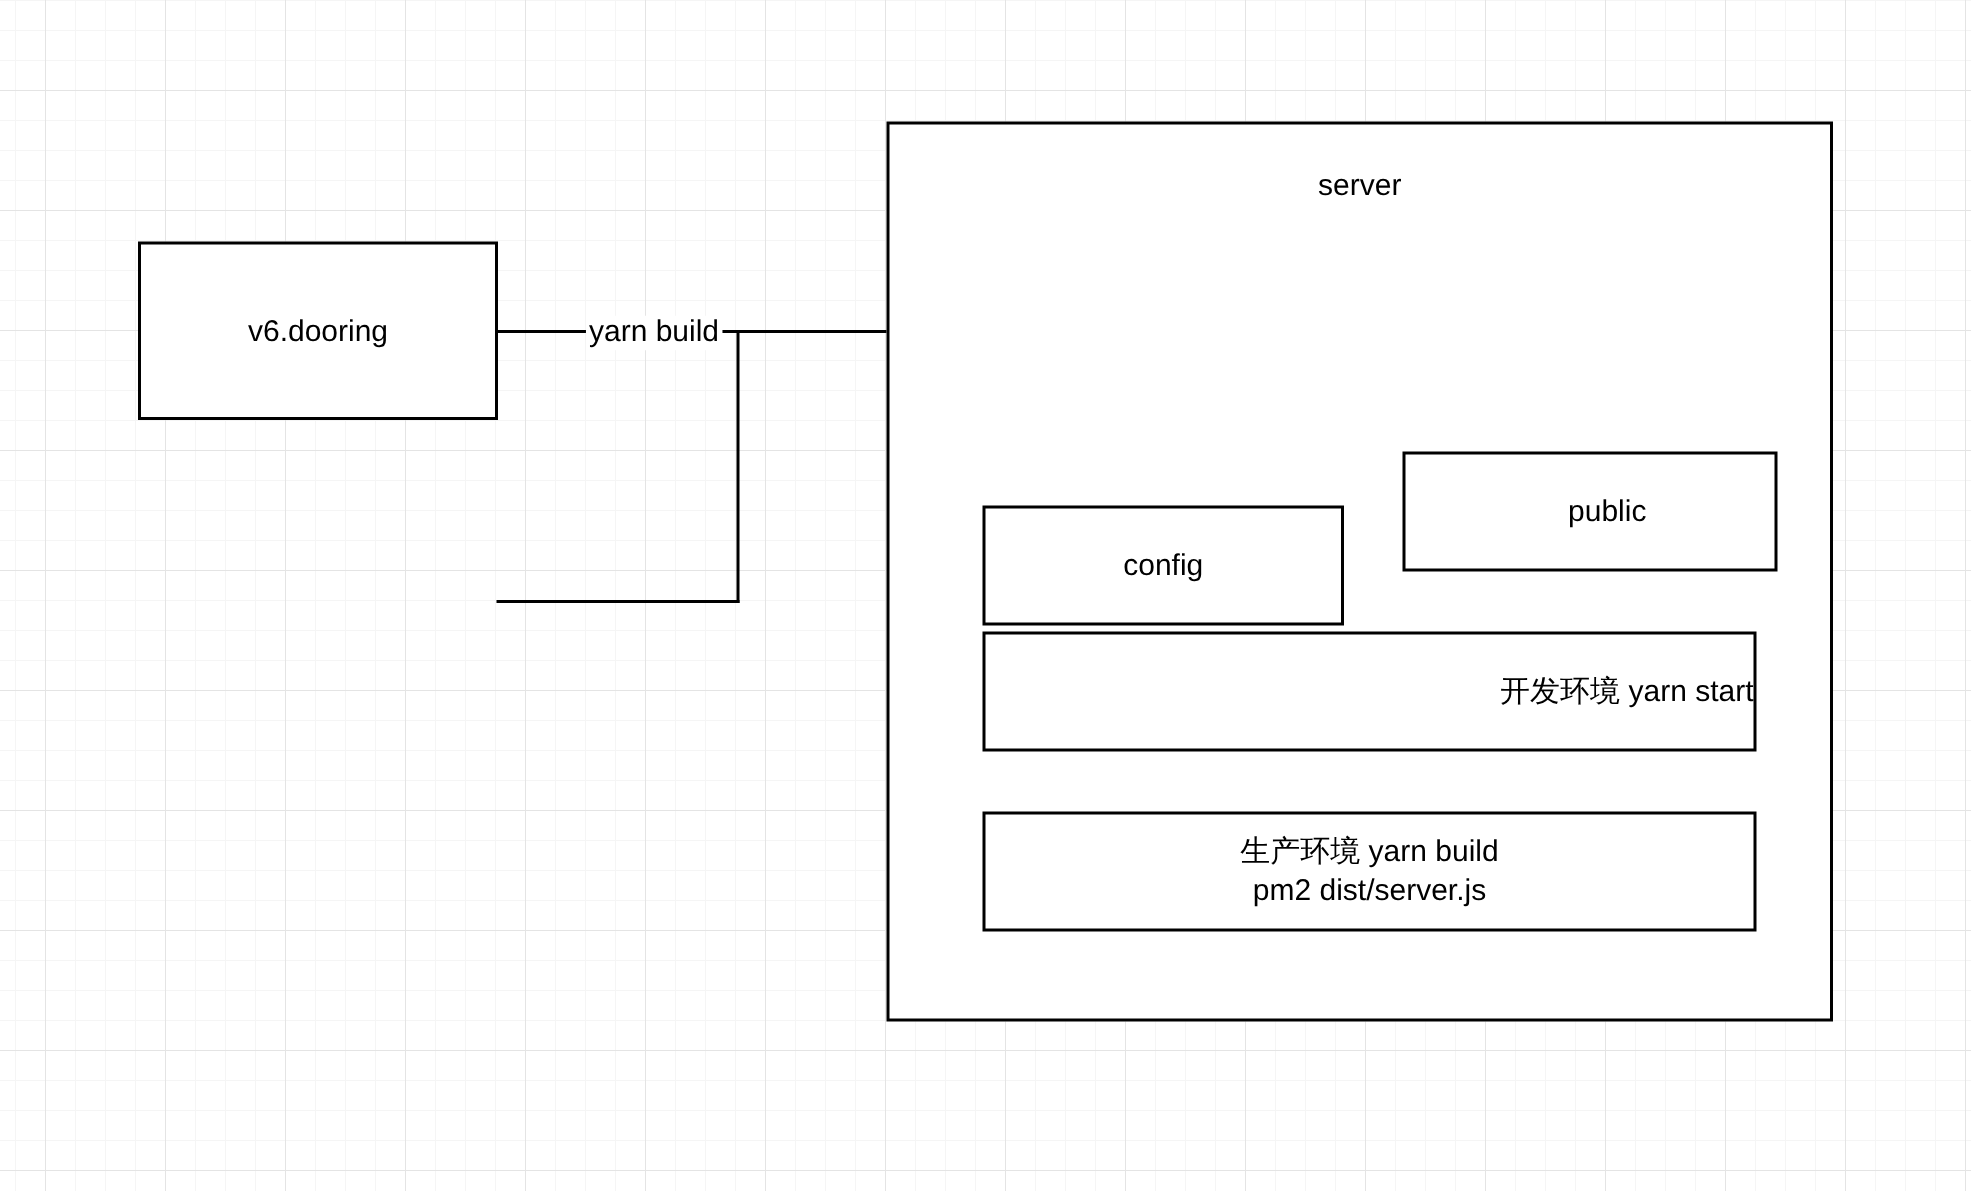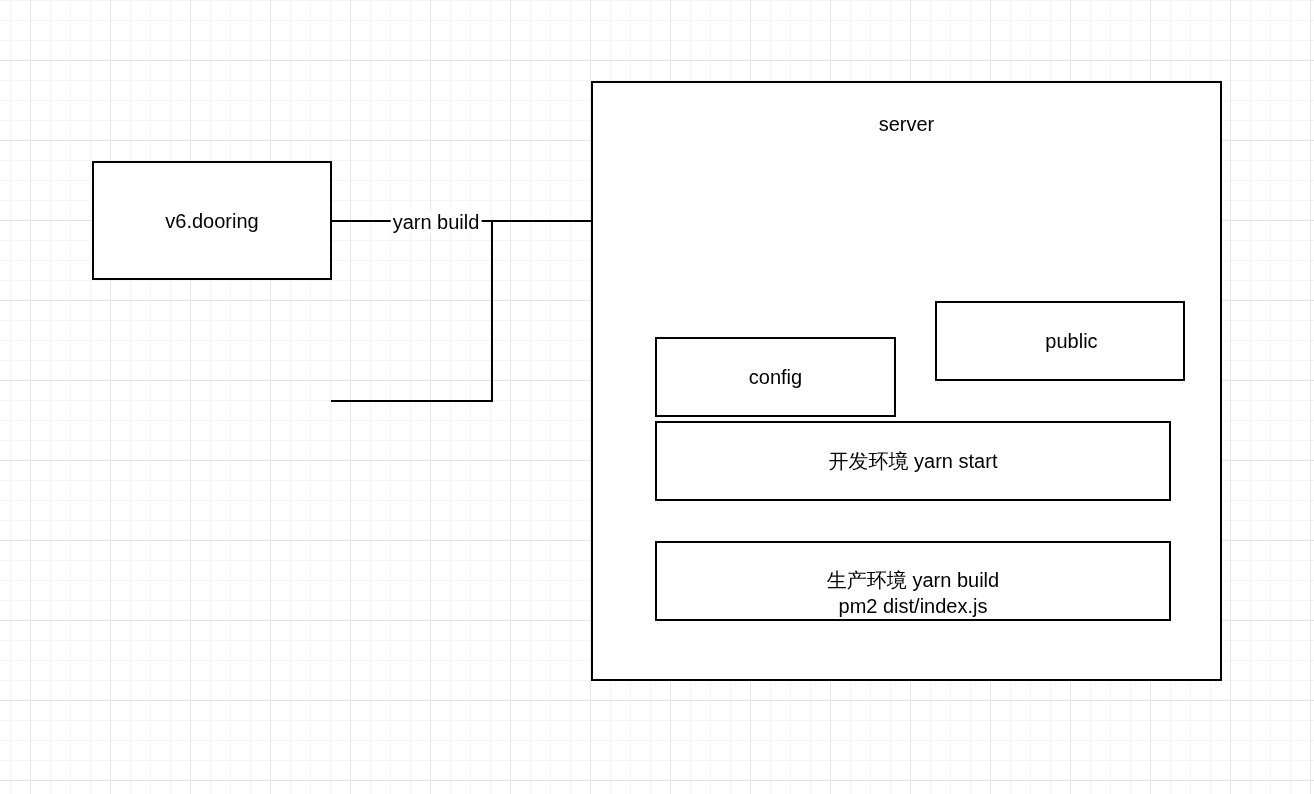--- a/index.html
+++ b/index.html
@@ -45,22 +45,22 @@
   .server-title {
     position: absolute;
     top: 28px; left: 0; right: 0;
     font-size: 20px;
   }
   
   .node-static  { left: 62px;  top: 98px;  width: 241px; height: 80px; }
   .node-src     { left: 342px; top: 98px;  width: 241px; height: 80px; }
   .node-config  { left: 62px;  top: 218px; width: 241px; height: 80px; margin-top: 36px; }
   .node-public  { left: 342px; top: 218px; width: 250px; height: 80px; padding-left: 23px; }
-  .node-dev     { left: 62px;  top: 338px; width: 516px; height: 80px; }
-  .node-prod    { left: 62px;  top: 458px; width: 516px; height: 80px; flex-direction: column; justify-content: flex-end; }
+  .node-dev     { left: 62px;  top: 338px; width: 516px; height: 80px; justify-content: flex-end; }
+  .node-prod    { left: 62px;  top: 458px; width: 516px; height: 80px; flex-direction: column; }
 
   .edge {
     position: absolute;
     background: #000000;
   }
   .edge-yarn-h   { left: 331px; top: 220px; width: 310px; height: 2px; }
   .edge-manage-h { left: 331px; top: 400px; width: 162px; height: 2px; }
   .edge-manage-v { left: 491px; top: 220px; width: 2px;   height: 182px; }
   .arrowhead {
     position: absolute;
@@ -109,17 +109,17 @@
     <div class="node node-public">
       <span>public</span>
     </div>
 
     <div class="node node-dev">
       <span>开发环境 yarn start</span>
     </div>
 
     <div class="node node-prod">
       <span>生产环境 yarn build</span>
-      <span>pm2 dist/index.js</span>
+      <span>pm2 dist/server.js</span>
     </div>
   </div>
 
 </div>
 
 </body></html>

